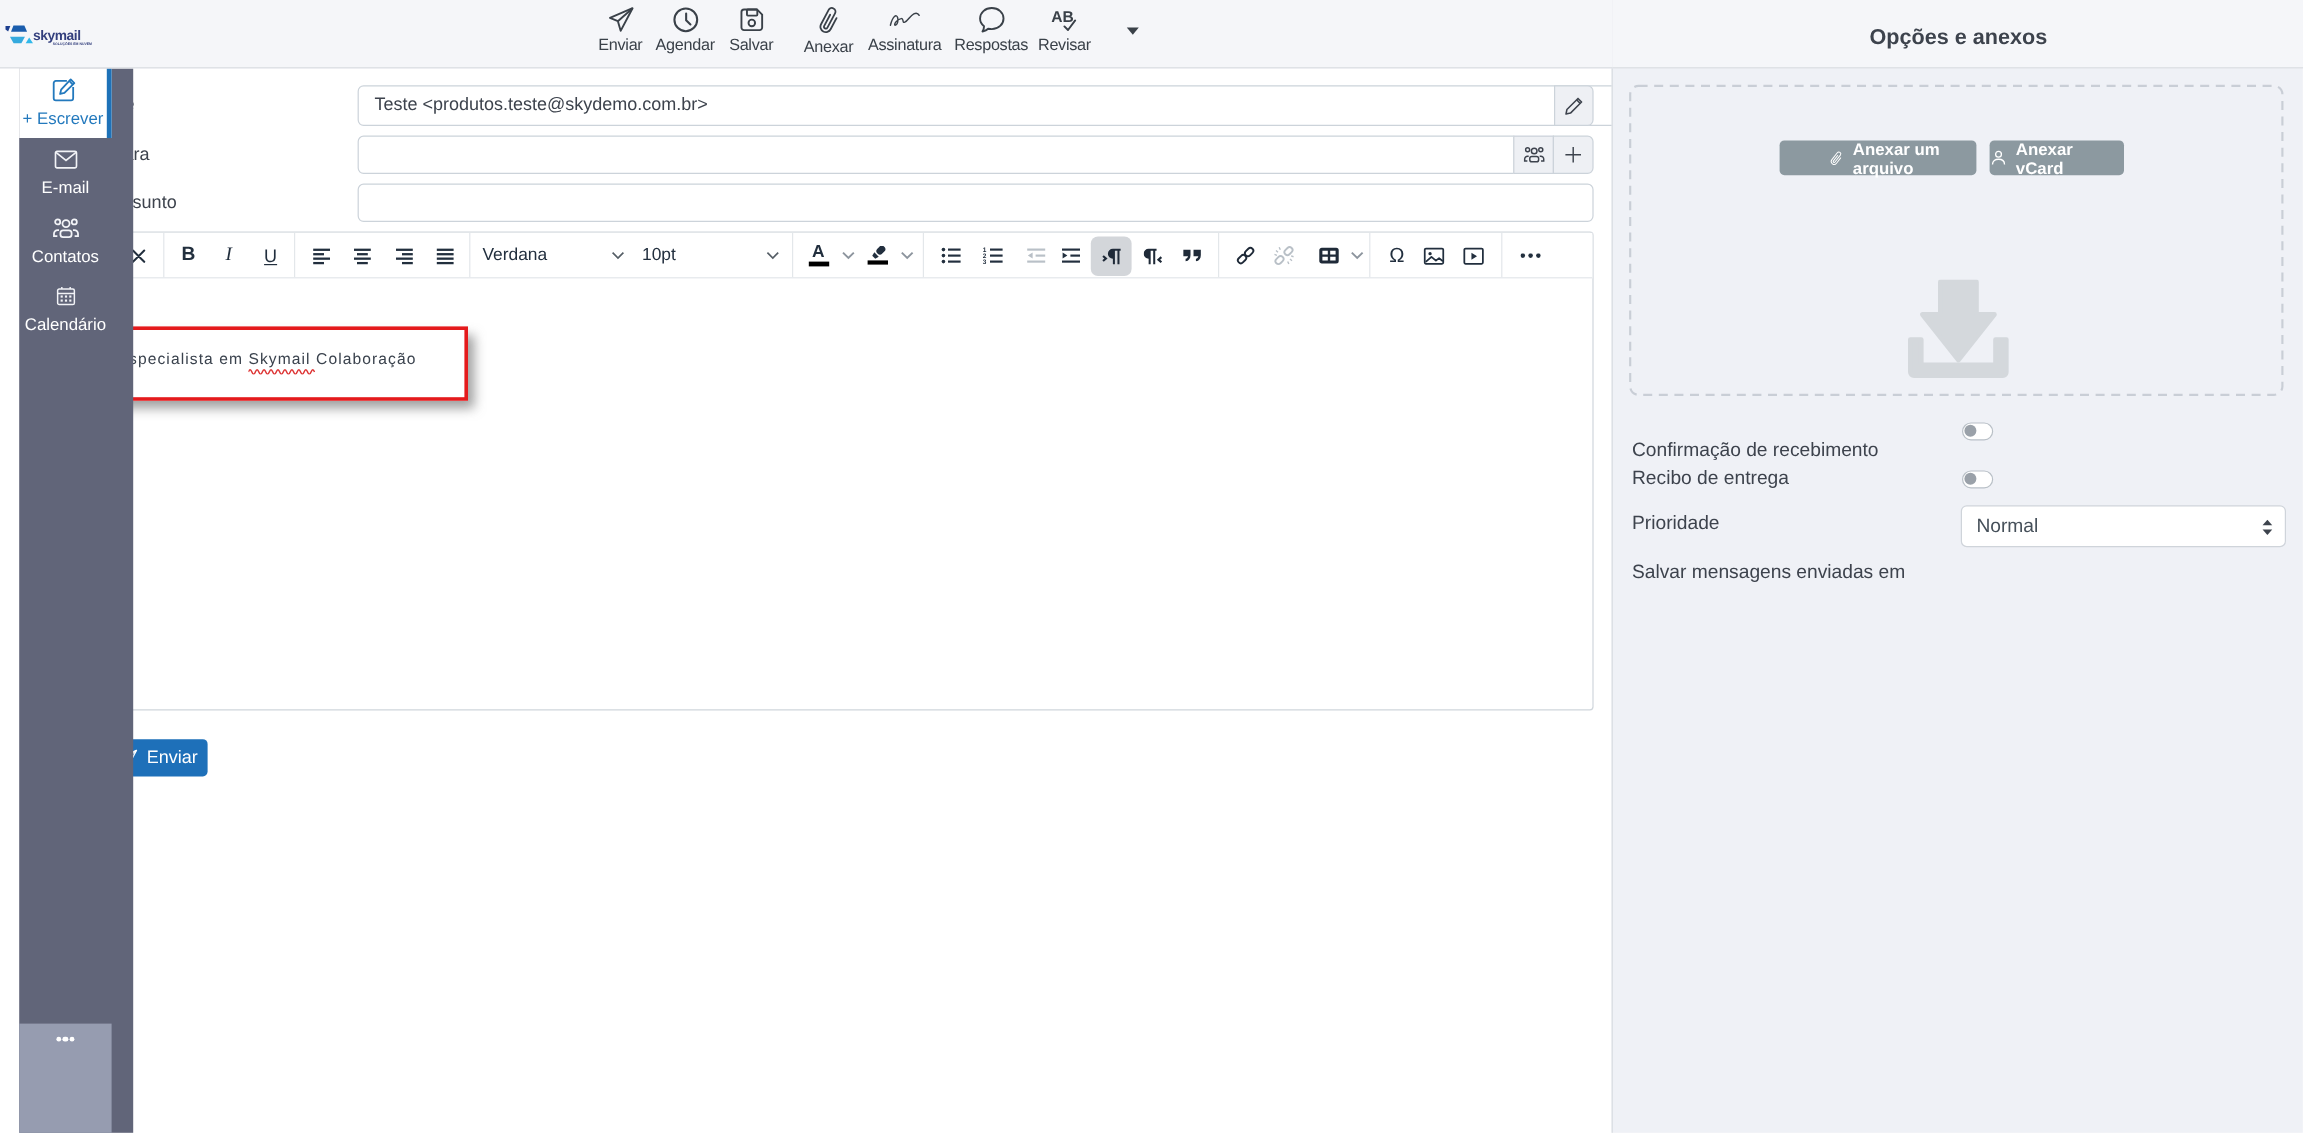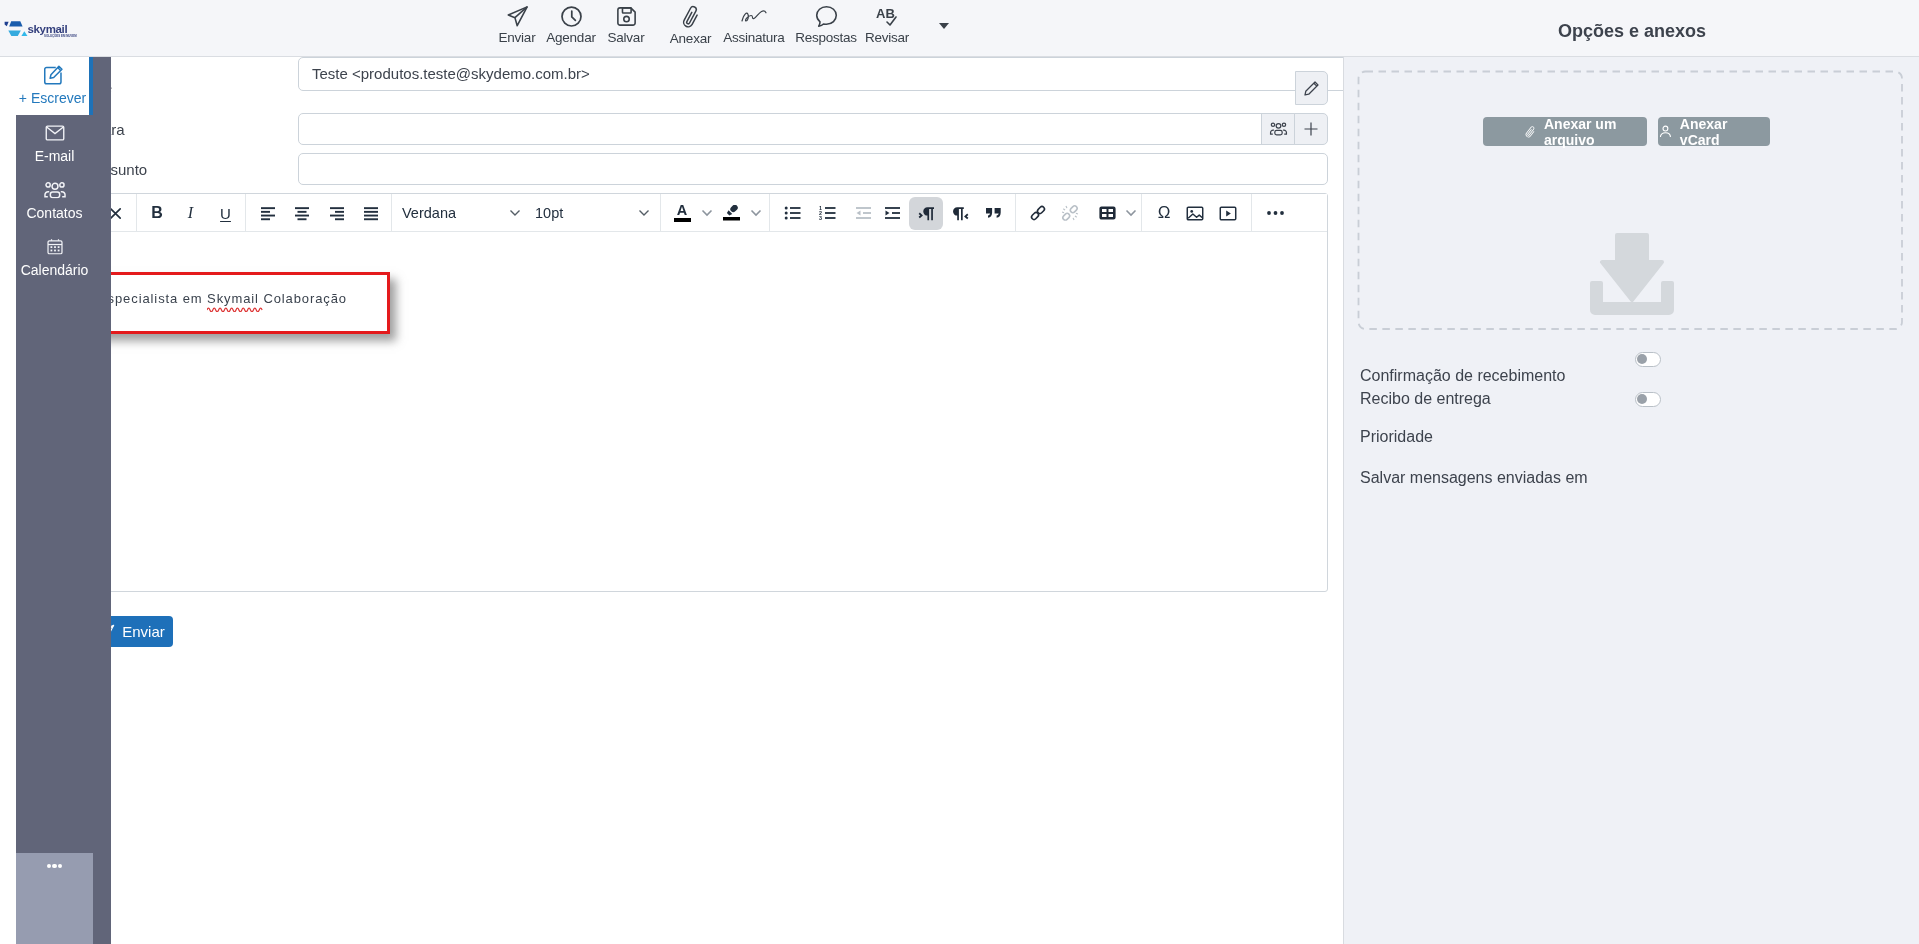--- a/index.html
+++ b/index.html
@@ -170,21 +170,21 @@
       <span style="width:4.2px;height:4.2px;border-radius:50%;background:#fff;"></span>
     </div>
   </div>
 </div>
 
 <div id="main">
   <div class="flabel" style="top:30px;">De</div>
   <div class="flabel" style="top:71.5px;">Para</div>
   <div class="flabel" style="top:111.5px;">Assunto</div>
 
-  <div class="finput" style="left:221px;top:0;width:1131px;height:34px;border-radius:5px 0 0 5px;font-size:15px;color:#3d434d;line-height:31px;padding-left:13px;">Teste &lt;produtos.teste@skydemo.com.br&gt;
+  <div class="finput" style="left:221px;top:14px;width:1131px;height:34px;border-radius:5px 0 0 5px;font-size:15px;color:#3d434d;line-height:31px;padding-left:13px;">Teste &lt;produtos.teste@skydemo.com.br&gt;
     <svg width="8.5" height="12" viewBox="0 0 8.5 12" style="position:absolute;right:11px;top:10.5px;">
       <polygon points="4.25,0 8.2,4.6 0.3,4.6" fill="#3f4650"></polygon>
       <polygon points="4.25,12 8.2,7.4 0.3,7.4" fill="#3f4650"></polygon>
     </svg>
   </div>
   <div class="fbtn" style="left:1218px;top:14px;width:33px;height:34px;border-radius:0 5px 5px 0;">
     <svg width="17" height="17" viewBox="0 0 16 16" fill="none" stroke="#3d434d" stroke-width="1.2">
       <path d="M11.3 1.9 L14.1 4.7 L5.4 13.4 L1.9 14.1 L2.6 10.6 Z" stroke-linejoin="round"></path>
       <path d="M10.2 3 13 5.8"></path>
     </svg>
@@ -442,14 +442,20 @@
   <div class="rlabel" style="top:376px;">Confirmação de recebimento</div>
   <div class="toggle" style="top:352px;">
       <div class="knob"></div>
     </div>
   <div class="rlabel" style="top:399px;">Recibo de entrega</div>
   <div class="toggle" style="top:391.5px;">
       <div class="knob"></div>
     </div>
 
   <div class="rlabel" style="top:437px;">Prioridade</div>
+  <div class="rselect" style="top:421px;">Normal
+    <svg width="9" height="13" viewBox="0 0 10 14" style="position:absolute;right:10px;top:11px;">
+      <polygon points="5,0 9.5,5 0.5,5" fill="#3d434d"></polygon>
+      <polygon points="5,14 9.5,9 0.5,9" fill="#3d434d"></polygon>
+    </svg>
+  </div>
   <div class="rlabel" style="top:478px;">Salvar mensagens enviadas em</div>
 </div>
 
 </body></html>

